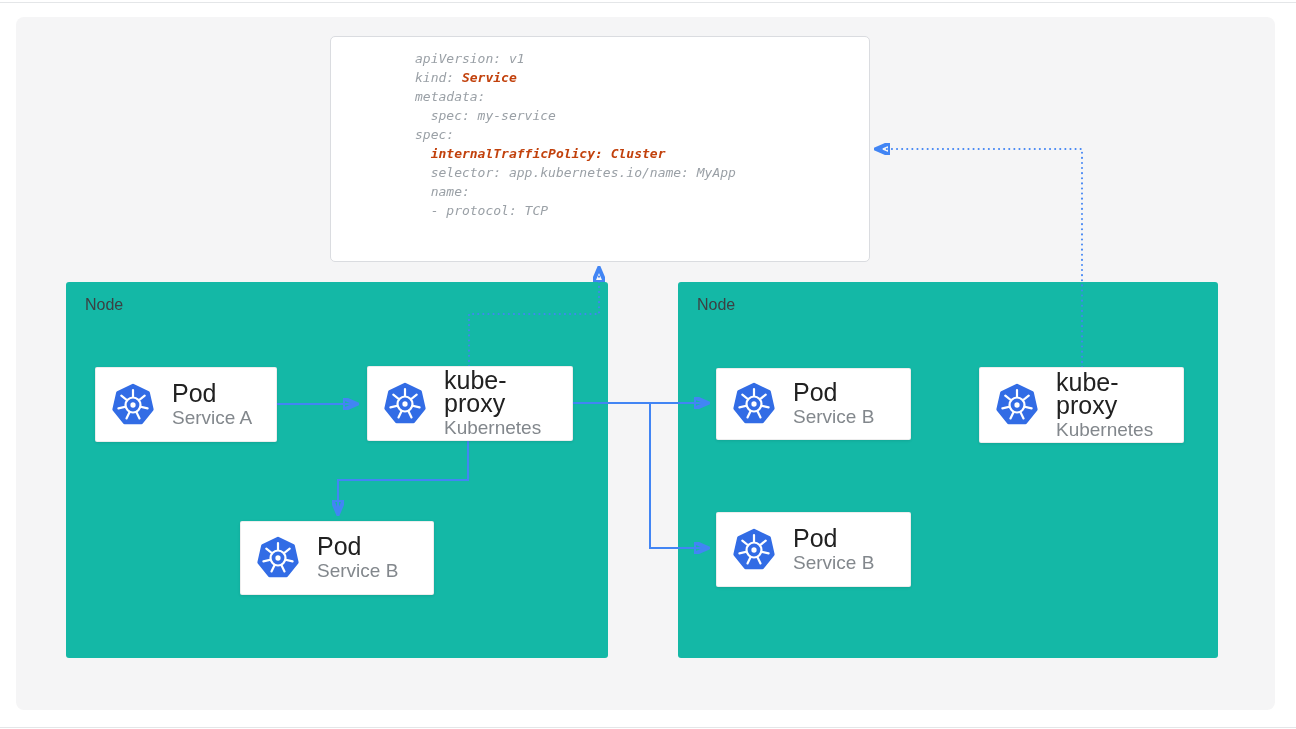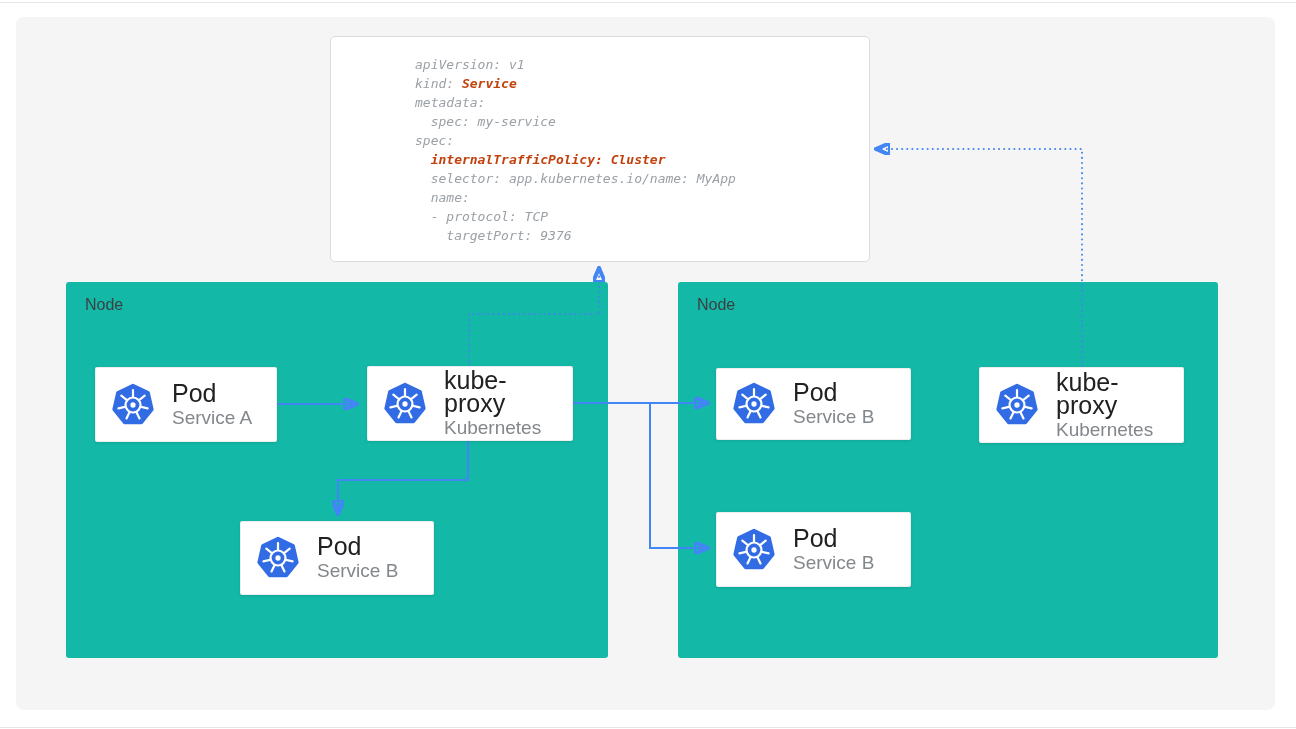--- a/index.html
+++ b/index.html
@@ -13,21 +13,21 @@
   .hairline.bottom{top:727px;}
   .panel{
     position:absolute;left:16px;top:17px;width:1259px;height:693px;
     background:#f5f5f6;border-radius:8px;
   }
   
   .yaml-card{
     position:absolute;left:330px;top:36px;width:540px;height:226px;
     background:#ffffff;border:1px solid #dadce0;border-radius:5px;
     box-sizing:border-box;
-    padding:18px 0 0 84px;
+    padding:12px 0 0 84px;
   }
   .code-line{
     font-family:"DejaVu Sans Mono", monospace;
     font-style:italic;
     font-size:13px;line-height:19px;
     white-space:pre;
     color:#9aa0a6;
   }
   .code-line .b{font-weight:bold;color:#c2410c;}
   
@@ -76,21 +76,20 @@
   <div class="yaml-card">
     <div class="code-line"><span>apiVersion: v1</span><span class="b"></span></div>
     <div class="code-line"><span>kind: </span><span class="b">Service</span></div>
     <div class="code-line"><span>metadata:</span><span class="b"></span></div>
     <div class="code-line"><span>  spec: my-service</span><span class="b"></span></div>
     <div class="code-line"><span>spec:</span><span class="b"></span></div>
     <div class="code-line"><span>  </span><span class="b">internalTrafficPolicy: Cluster</span></div>
     <div class="code-line"><span>  selector: app.kubernetes.io/name: MyApp</span><span class="b"></span></div>
     <div class="code-line"><span>  name:</span><span class="b"></span></div>
     <div class="code-line"><span>  - protocol: TCP</span><span class="b"></span></div>
-    <div class="code-line"><span>    targetPort: 9376</span><span class="b"></span></div>
   </div>
 
   <div class="node node-left">
     <div class="node-label">Node</div>
   </div>
 
   <div class="node node-right">
     <div class="node-label">Node</div>
   </div>
 

